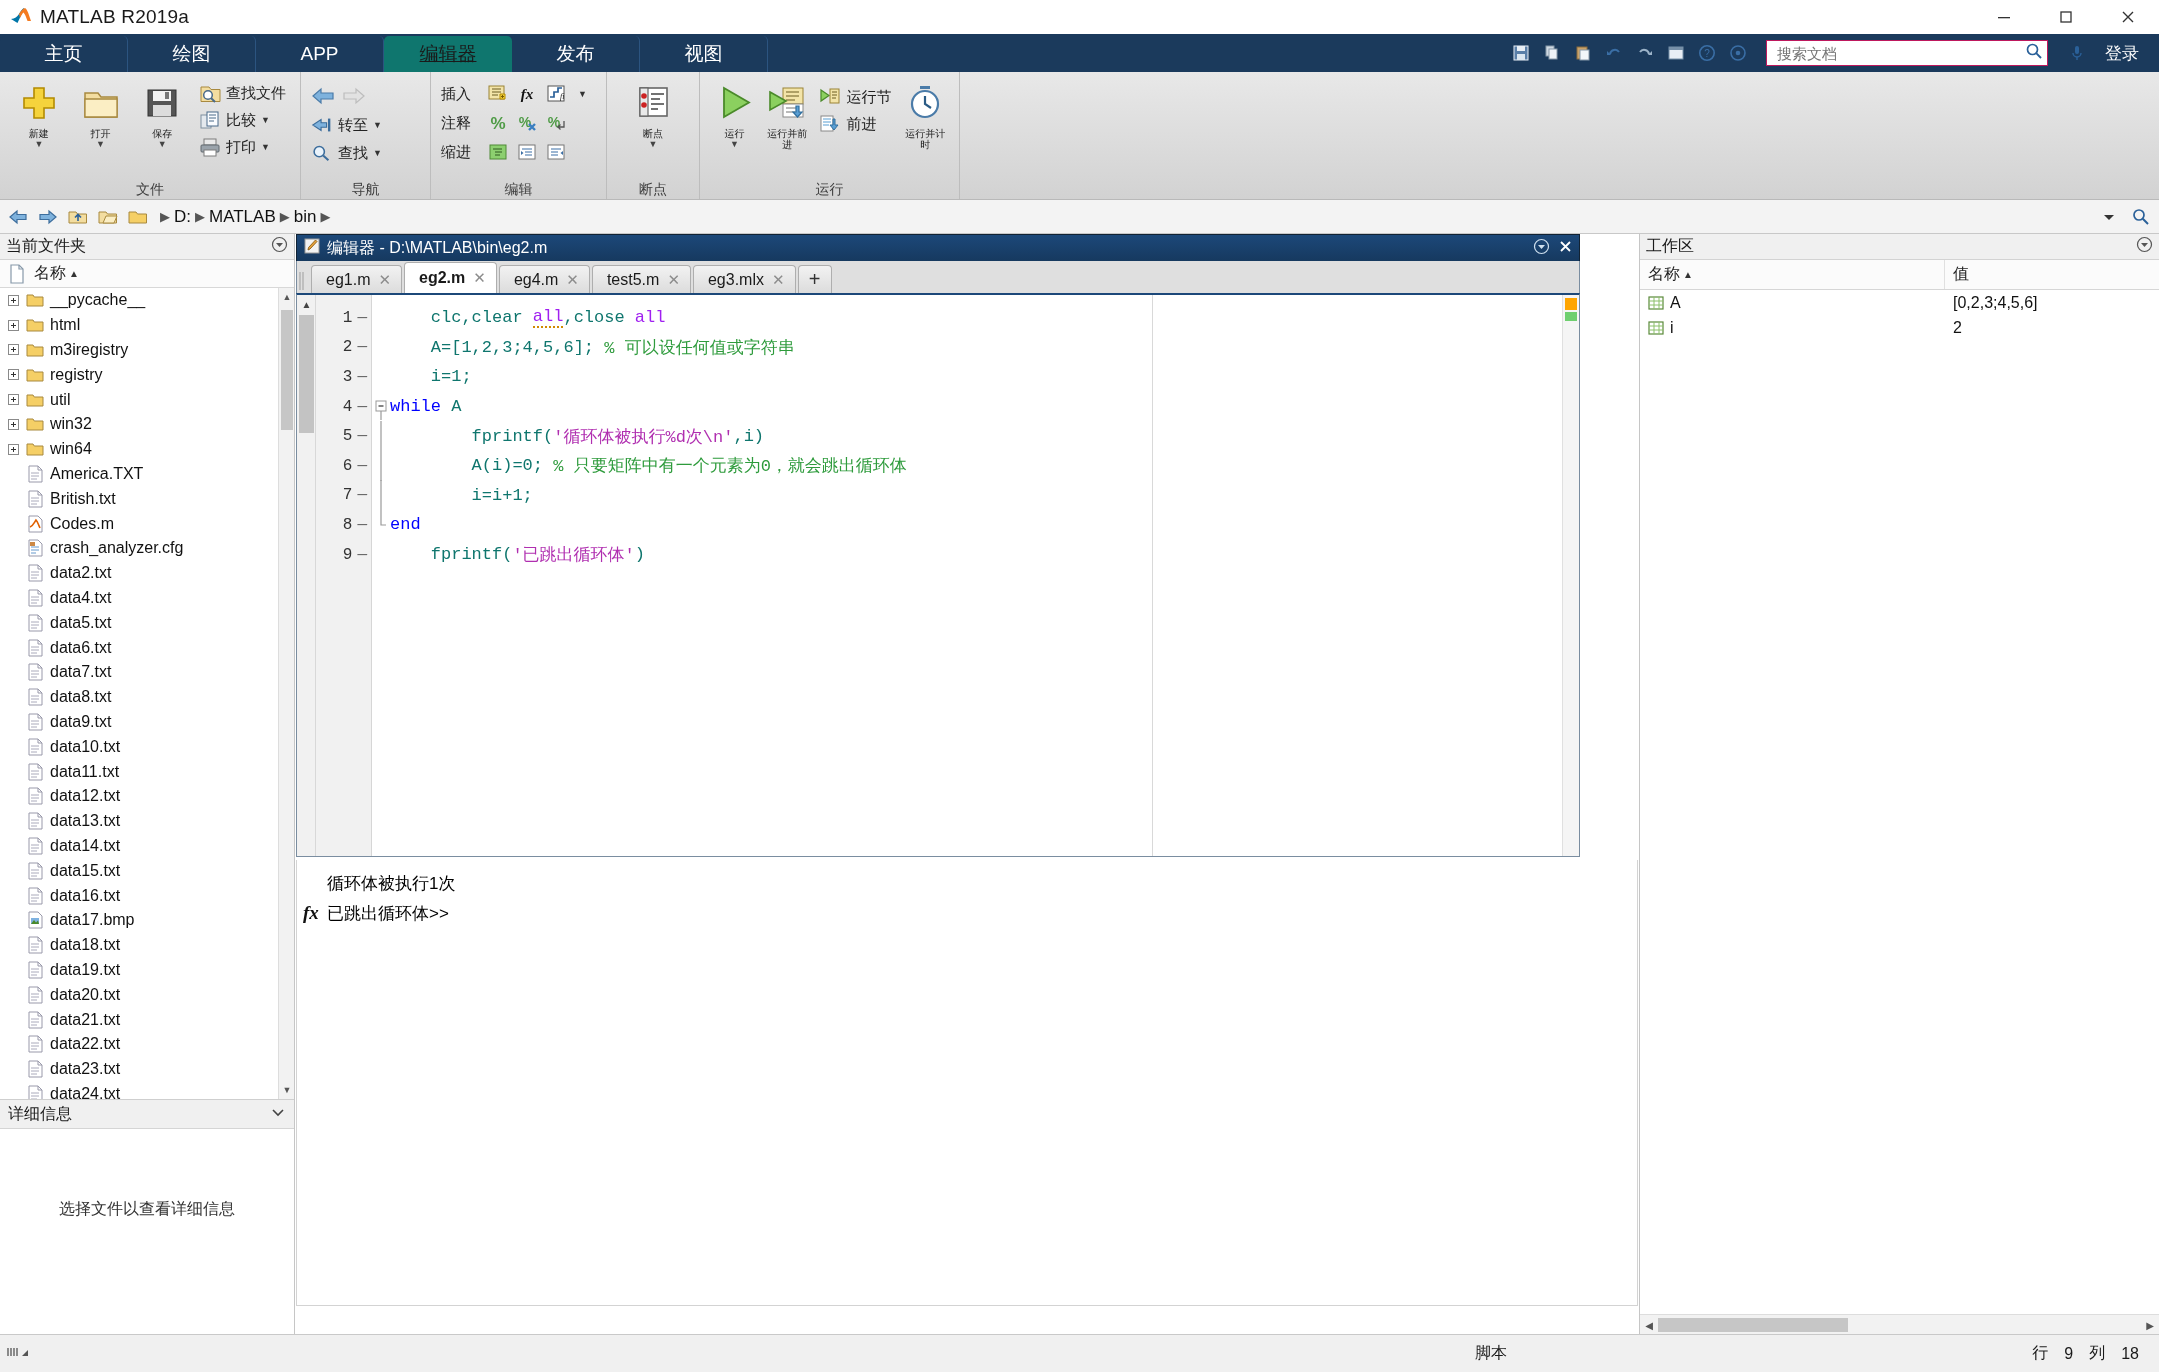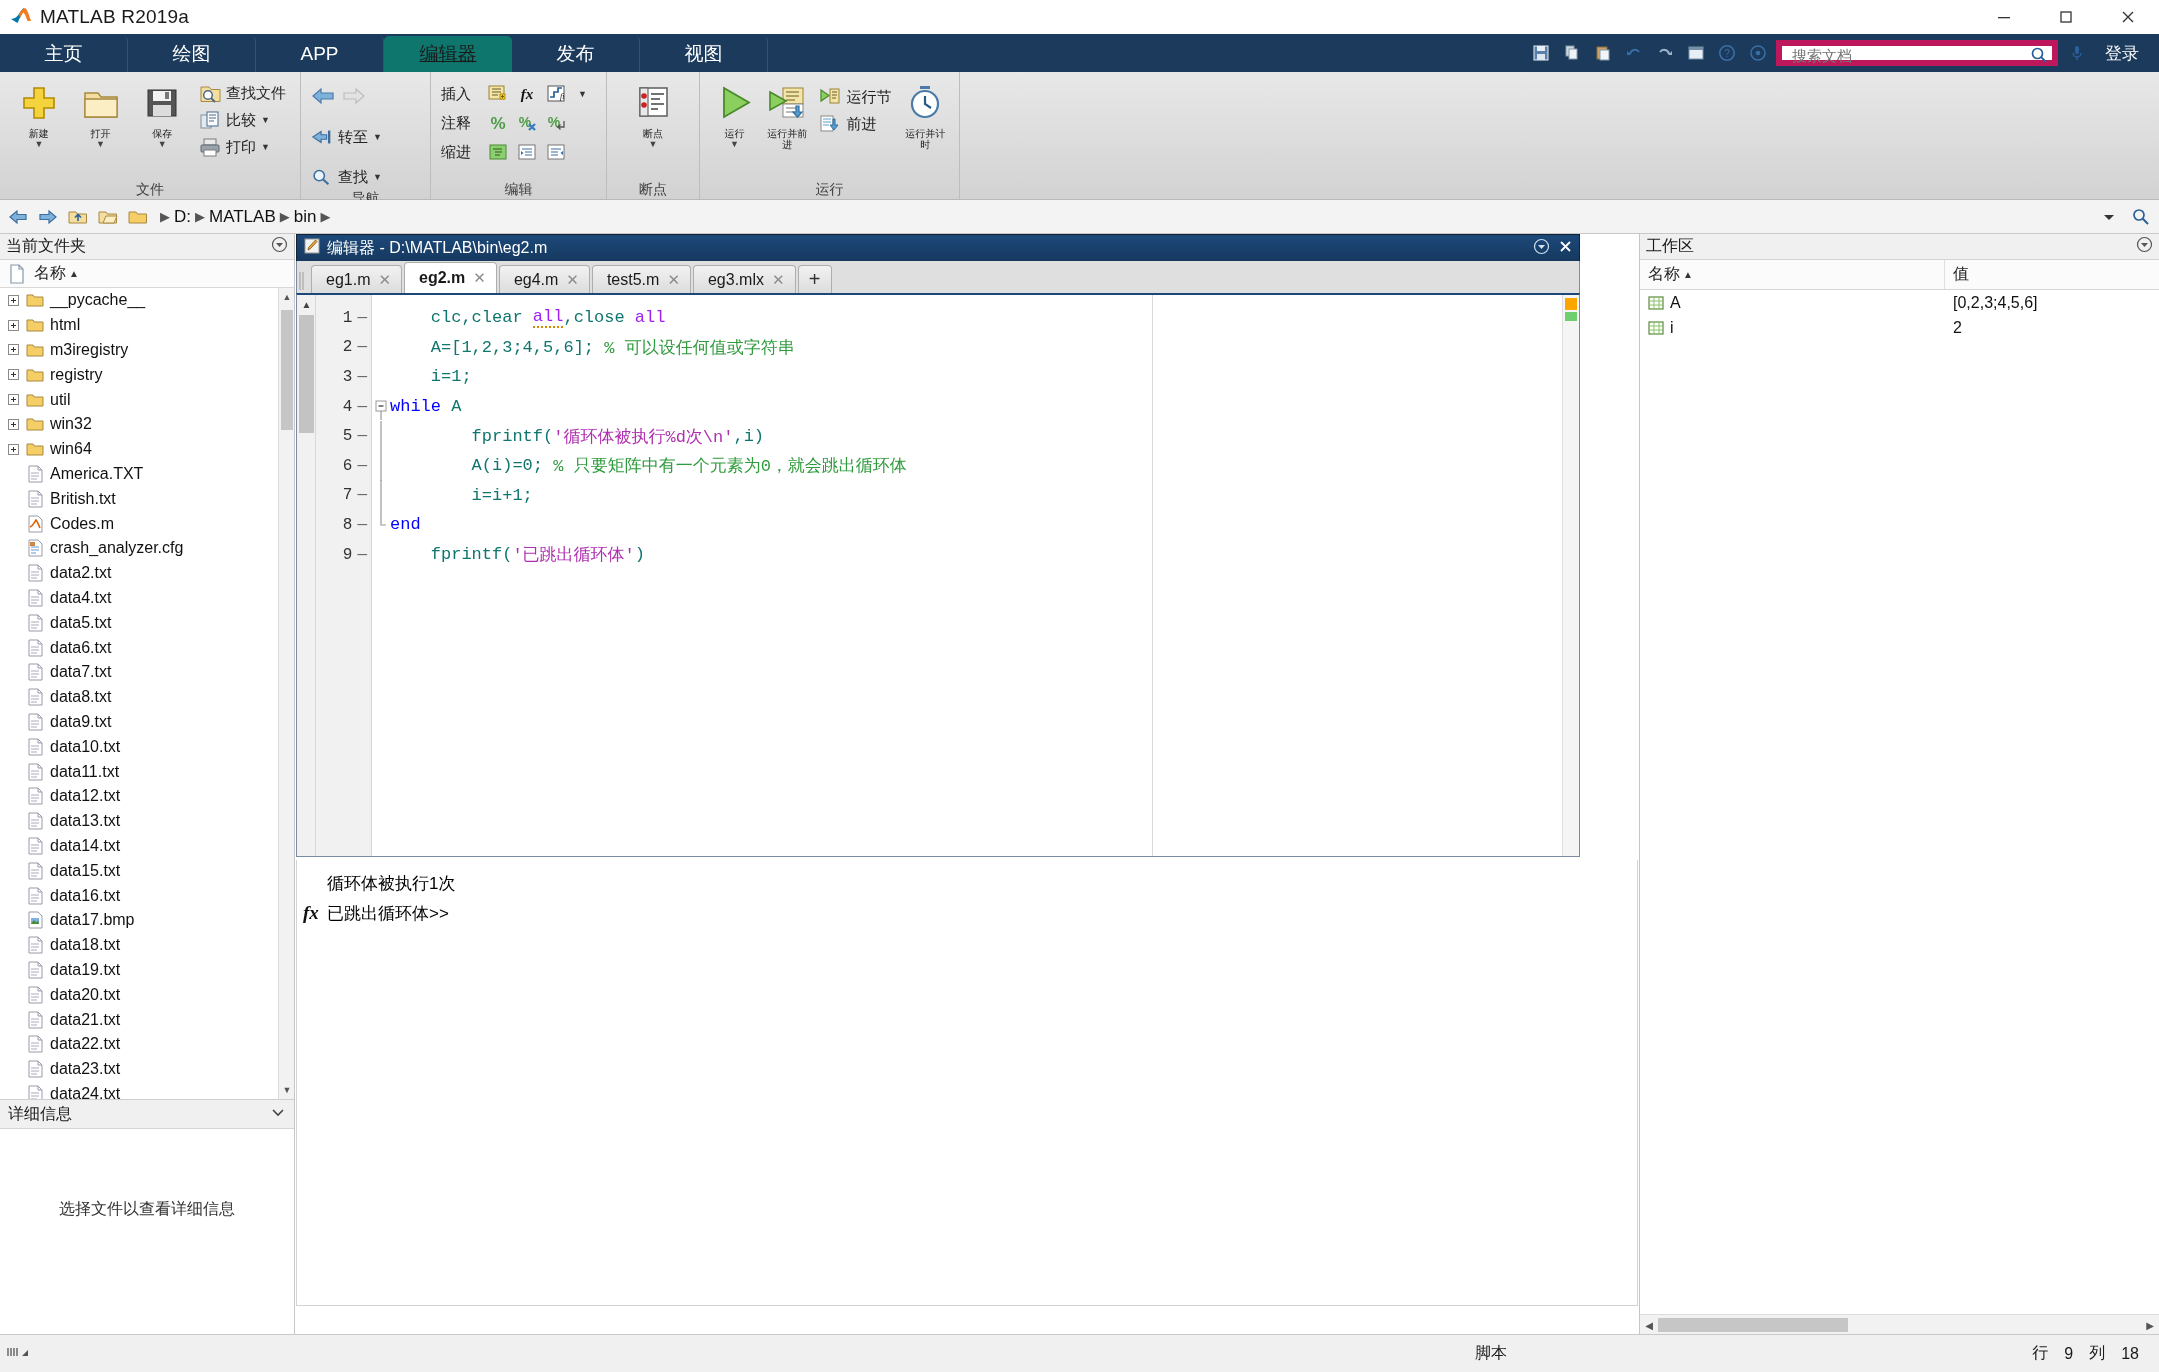--- a/index.html
+++ b/index.html
@@ -62,23 +62,23 @@
     text-decoration: underline;
   }
   .tabbar-right {
     margin-left: auto; display: flex; align-items: center; height: 38px;
     padding-right: 8px; gap: 2px;
   }
   .qa-ic {
     width: 29px; height: 28px; display:flex; align-items:center; justify-content:center;
   }
   .search-doc {
-    display: flex; align-items: flex-start;
-    background: #ffffff; border: 6px solid #be185d; height: 26px;
-    width: 282px; margin: 0 2px; padding: 0 4px 0 8px;
+    display: flex; align-items: center;
+    background: #ffffff; border: 1px solid #be185d; height: 26px;
+    width: 282px; margin: 0 12px; padding: 0 4px 0 8px;
   }
   .search-doc input {
     border: none; outline: none; flex: 1; font-size: 15px;
     font-family: "Liberation Sans", sans-serif; color: #444; background: transparent;
   }
   .login-btn { color: #fff; font-size: 17px; padding: 0 12px; }
 
   
   .ribbon {
     position: absolute; left: 0; top: 72px; width: 2159px; height: 128px;
@@ -472,21 +472,21 @@
             </span>
             <span>打印</span>
             <span class="caret-dn">▼</span>
           </div>
         </div>
       </div>
       <div class="rgroup-label">文件</div>
     </div>
 
     <div class="rgroup" style="width:130px;">
-      <div class="rgroup-inner" style="flex-direction:column; gap:14px; padding-top:10px;text-align:center;">
+      <div class="rgroup-inner" style="flex-direction:column; gap:2px; padding-top:10px;text-align:center;">
         <div class="icon-row">
           <span class="icon-cell">
             <svg width="26" height="24" viewBox="0 0 26 24">
                 <path d="M2 12 L10 5 L10 9 L22 9 L22 15 L10 15 L10 19 Z" fill="#7eb2dd" stroke="#4a7ba8" stroke-width="1.2"></path>
               </svg>
           </span>
           <span class="icon-cell">
             <svg width="26" height="24" viewBox="0 0 26 24">
                 <path d="M24 12 L16 5 L16 9 L4 9 L4 15 L16 15 L16 19 Z" fill="#e2e2e2" stroke="#bdbdbd" stroke-width="1.2"></path>
               </svg>

